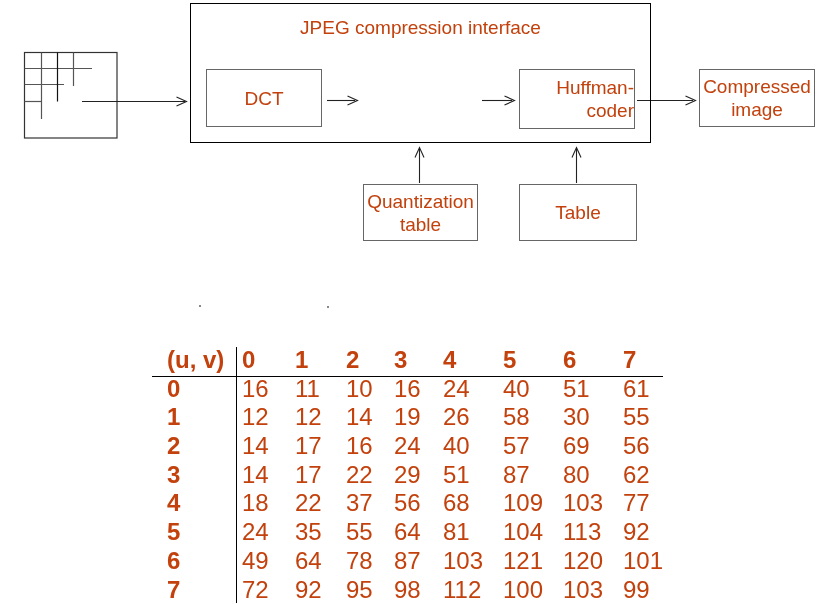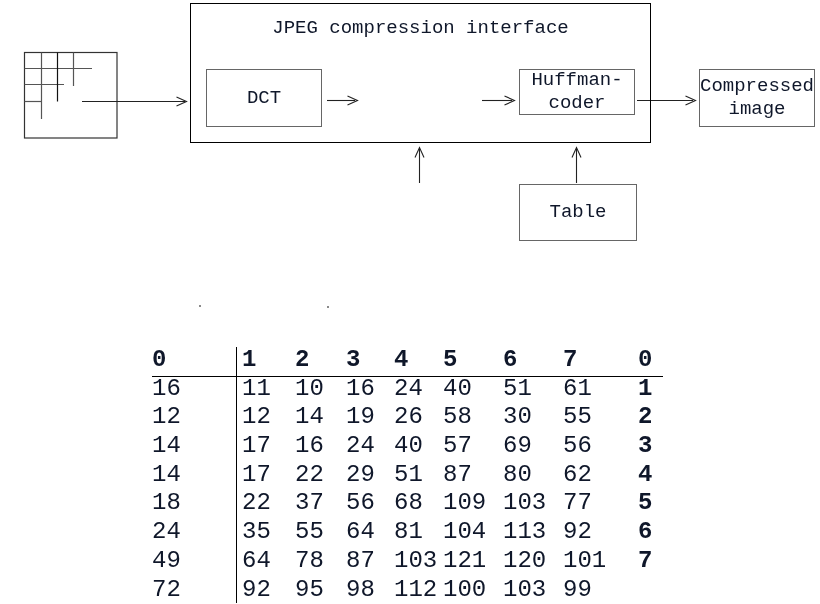--- a/index.html
+++ b/index.html
@@ -1,18 +1,18 @@
 <!DOCTYPE html>
 <html><head>
 <meta charset="utf-8">
 <style>
   html,body{margin:0;padding:0;background:#fff;}
   .stage{
     position:relative;width:820px;height:604px;background:#ffffff;
-    font-family:Liberation Mono, monospace;color:#0f172a;overflow:hidden;
+    font-family:Liberation Sans, sans-serif;color:#c2410c;overflow:hidden;
   }
   .lines-svg{position:absolute;left:0;top:0;}
   .bx{
     position:absolute;box-sizing:border-box;border:1px solid #666;background:#fff;
     display:flex;flex-direction:column;align-items:center;justify-content:center;
     font-size:19px;line-height:23px;text-align:center;white-space:nowrap;
   }
   .bigbox{
     position:absolute;box-sizing:border-box;border:1.5px solid #000;background:transparent;
   }
@@ -84,43 +84,48 @@
 
   <div class="bigbox" style="left:190px;top:3px;width:461px;height:140px;">
     <div class="bigtitle">JPEG compression interface</div>
   </div>
 
   <div class="bx" style="left:206px;top:69px;width:116px;height:58px;">
     <span>DCT</span>
   </div>
 
 
-  <div class="bx" style="left:519px;top:69px;width:116px;height:46px;">
+  <div class="bx" style="left:519px;top:69px;width:116px;height:60px;align-items:flex-end;">
     <span>Huffman-</span>
     <span>coder</span>
   </div>
 
   <div class="bx" style="left:699px;top:69px;width:116px;height:58px;">
     <span>Compressed</span>
     <span>image</span>
   </div>
 
+  <div class="bx" style="left:363px;top:184px;width:115px;height:57px;">
+    <span>Quantization</span>
+    <span>table</span>
+  </div>
 
   <div class="bx" style="left:519px;top:184px;width:118px;height:57px;">
     <span>Table</span>
   </div>
 
 
   <div class="dot" style="left:199px;top:305px;"></div>
   <div class="dot" style="left:327px;top:306px;"></div>
 
   <div class="qt">
     <div class="vrule"></div>
     <div class="hrule"></div>
     <div class="qt-grid">
+        <div class="qh ql">(u, v)</div>
         <div class="qh">0</div>
         <div class="qh">1</div>
         <div class="qh">2</div>
         <div class="qh">3</div>
         <div class="qh">4</div>
         <div class="qh">5</div>
         <div class="qh">6</div>
         <div class="qh">7</div>
         <div class="qh ql">0</div>
         <div class="qc">16</div>

